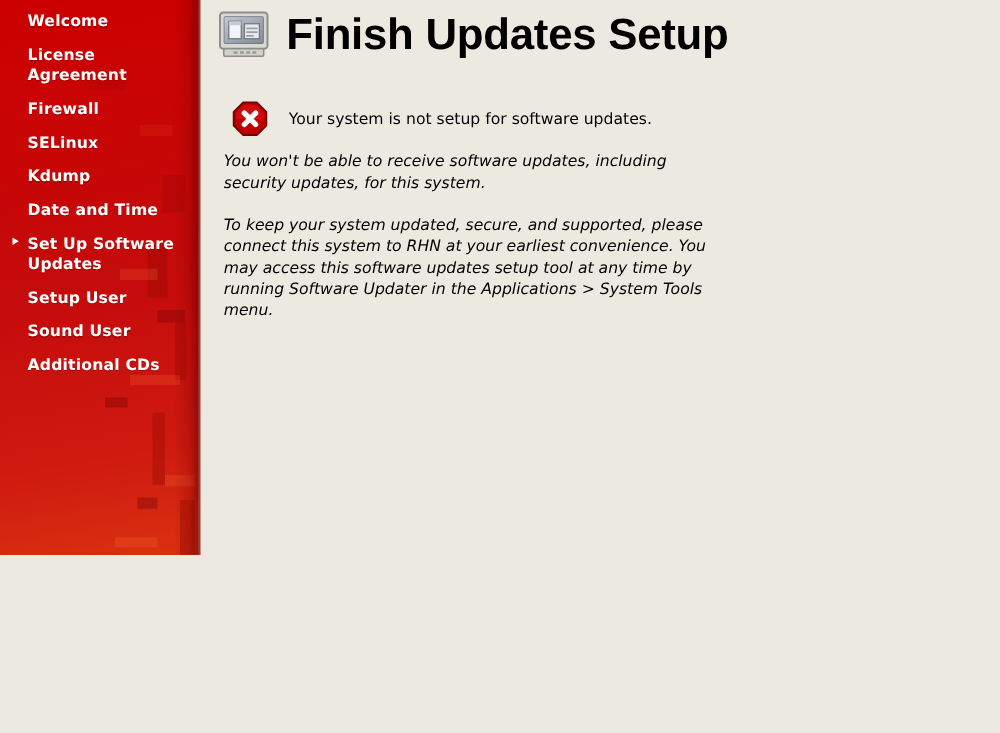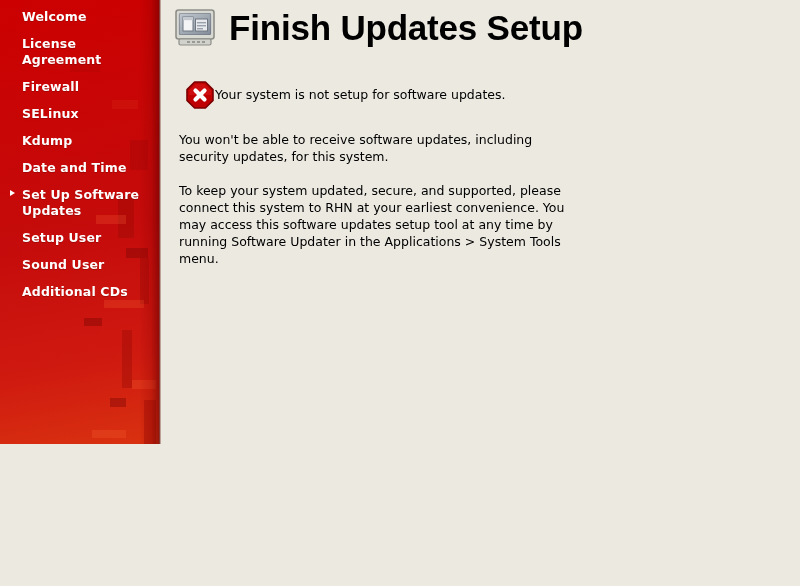--- a/index.html
+++ b/index.html
@@ -131,38 +131,39 @@
     line-height: 42px;
     white-space: nowrap;
   }
 
   #status-row {
     position: absolute;
     left: 24px;
     top: 80px;
     display: flex;
     align-items: center;
-    gap: 0;
+    gap: 16px;
   }
   #status-text {
     font-size: 12.5px;
     color: #000000;
     font-family: "DejaVu Sans", sans-serif;
     line-height: 16px;
   }
 
   #body-copy {
     position: absolute;
     left: 18px;
-    top: 131px;
+    top: 120px;
     width: 402px;
     font-size: 12.5px;
     color: #000000;
     font-family: "DejaVu Sans", sans-serif;
     line-height: 17px;
+    font-style: italic;
   }
   #body-copy p {
     margin: 0 0 17px 0;
   }
   #body-copy p:last-child { margin-bottom: 0; }
 
   
   #watermark {
     position: absolute;
     left: 440px;

